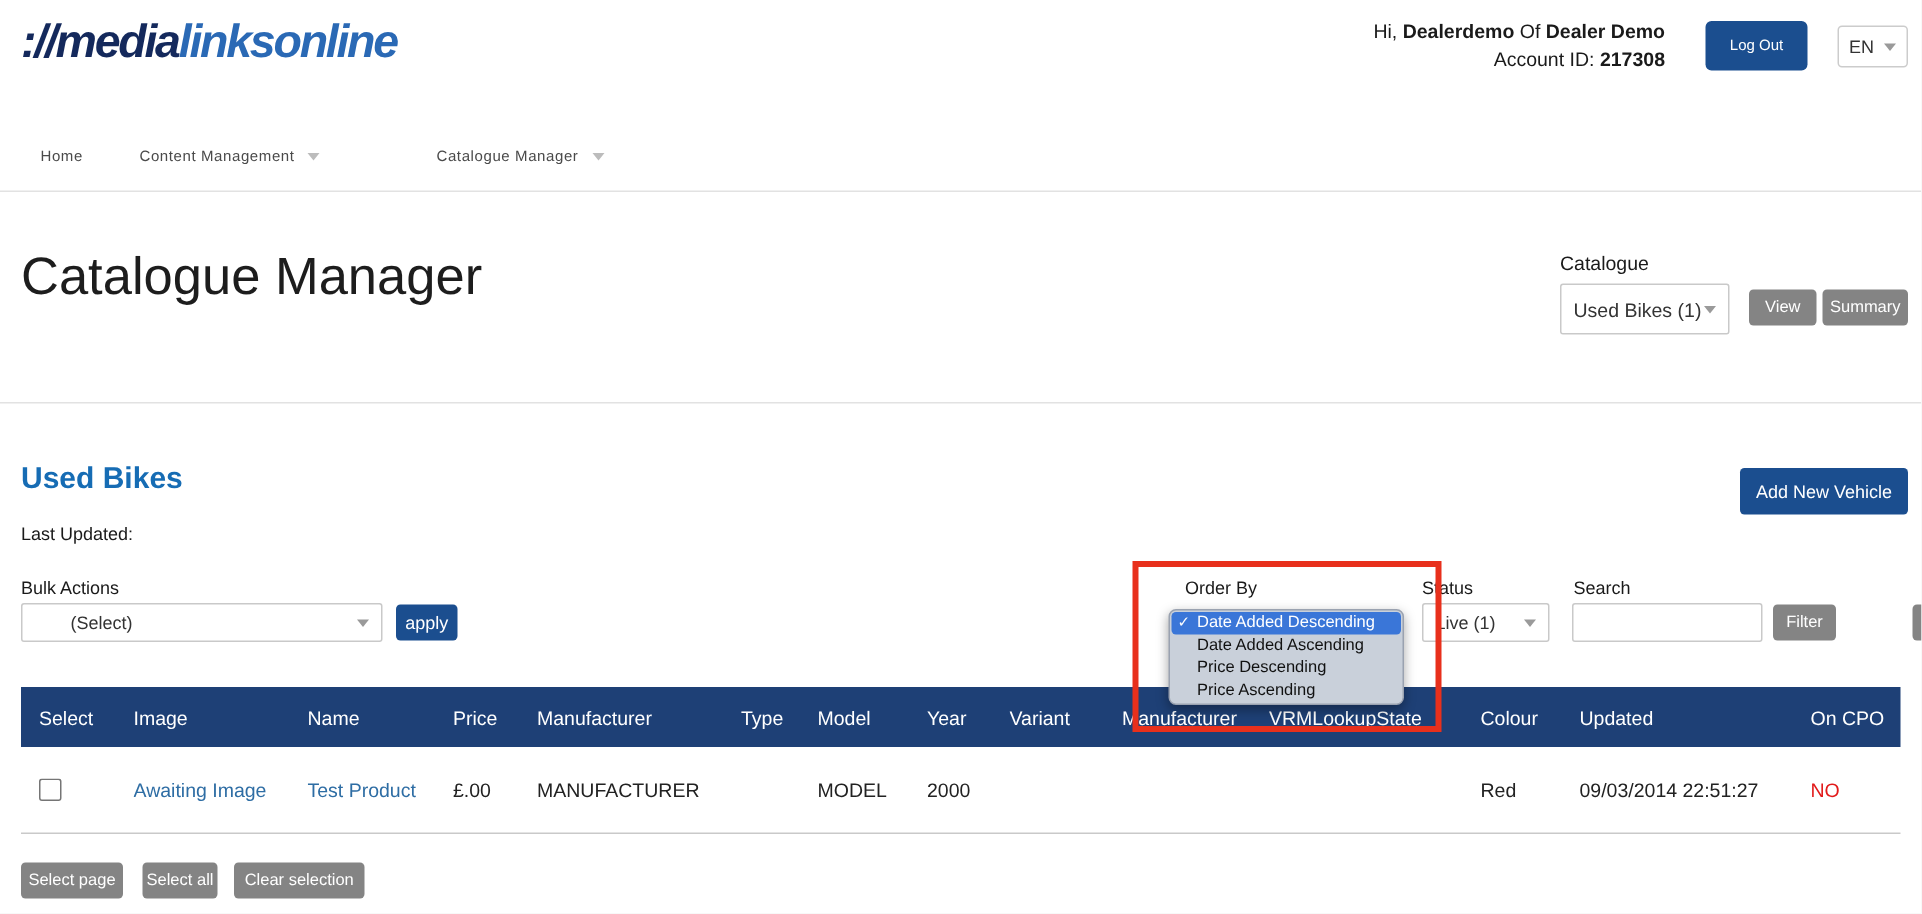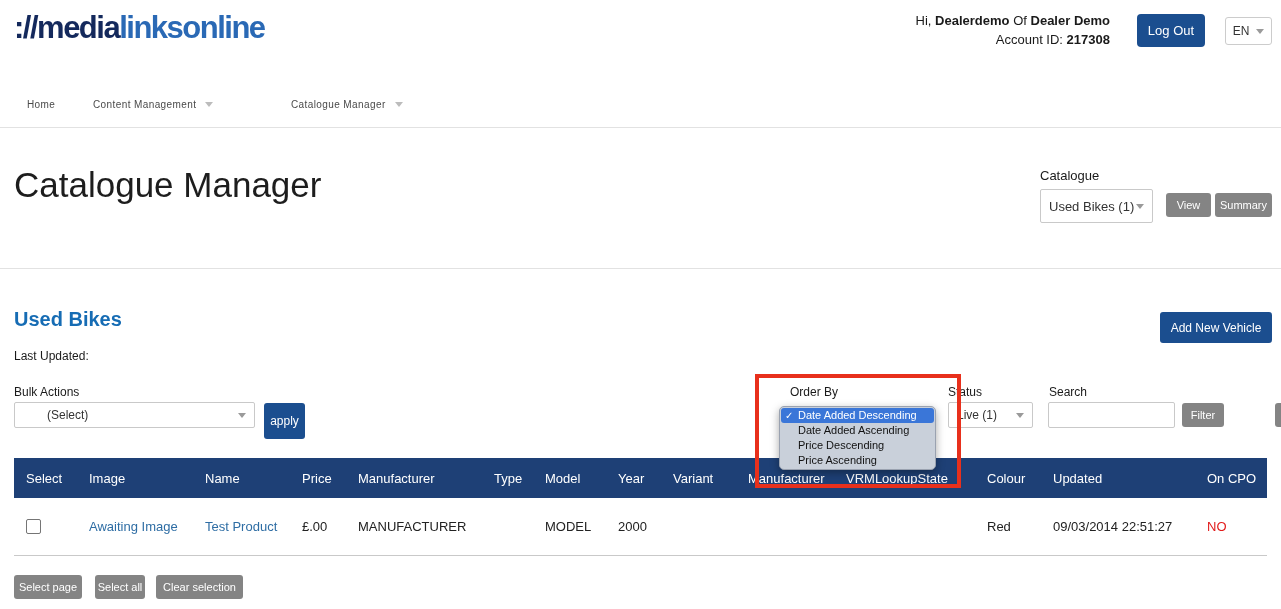--- a/index.html
+++ b/index.html
@@ -1,26 +1,26 @@
 <!DOCTYPE html>
 <html><head>
 <meta charset="utf-8">
 <style>
   * { box-sizing: border-box; margin: 0; padding: 0; }
   html, body { background: #f3f3f3; }
   body { font-family: "Liberation Sans", sans-serif; }
   .page { position: relative; width: 1281px; height: 609px; background: #ffffff; overflow: hidden; margin: 0 auto; }
 
   
-  .logo { position: absolute; left: 14px; top: 10px; font-weight: 800; font-size: 31px; letter-spacing: -1.5px; cursor: pointer; white-space: nowrap; }
+  .logo { position: absolute; left: 14px; top: 10px; font-style: italic; font-weight: 800; font-size: 31px; letter-spacing: -1.5px; cursor: pointer; white-space: nowrap; }
   .logo .dark { color: #14295c; }
   .logo .blue { color: #2a69b5; }
   .user-info { position: absolute; right: 171px; top: 11px; text-align: right; font-size: 13px; color: #1a1a1a; line-height: 19px; }
   .user-info b { font-weight: 700; }
-  .logout-btn { position: absolute; right: 76px; top: 14px; width: 68px; height: 33px; background: #1b4e8f; color: #fff; border: none; border-radius: 4px; font-size: 13px; font-family: inherit; cursor: pointer; }
+  .logout-btn { position: absolute; right: 76px; top: 14px; width: 68px; height: 33px; background: #1b4e8f; color: #fff; border: none; border-radius: 4px; font-size: 10px; font-family: inherit; cursor: pointer; }
   .lang-box { position: absolute; right: 9px; top: 17px; width: 47px; height: 28px; border: 1px solid #cccccc; border-radius: 3px; background: #fff; display: flex; align-items: center; justify-content: center; gap: 7px; font-size: 12px; color: #333; cursor: pointer; }
 
   .caret-down { width: 0; height: 0; border-left: 4px solid transparent; border-right: 4px solid transparent; border-top: 5px solid #9a9a9a; display: inline-block; }
 
   
   .nav-item { position: absolute; top: 99px; font-size: 10px; letter-spacing: .4px; color: #4a4a4a; cursor: pointer; display: flex; align-items: center; gap: 9px; white-space: nowrap; }
   .nav-home { left: 27px; }
   .nav-cm { left: 93px; }
   .nav-cat { left: 291px; }
   .nav-item .caret-down { border-top-color: #bcbcbc; }
@@ -42,21 +42,21 @@
 
   
   .filter-label { position: absolute; top: 385px; font-size: 12px; color: #1a1a1a; white-space: nowrap; }
   .bulk-label { left: 14px; }
   .order-label { left: 790px; }
   .status-label { left: 948px; }
   .search-label { left: 1049px; }
   .control-select { position: absolute; top: 402px; height: 26px; border: 1px solid #c9c9c9; border-radius: 2px; background: #fff; display: flex; align-items: center; justify-content: space-between; padding: 0 8px; font-size: 12px; color: #333; cursor: pointer; }
   .bulk-select { left: 14px; width: 241px; padding-left: 32px; }
   .status-select { left: 948px; width: 85px; }
-  .apply-btn { position: absolute; left: 264px; top: 403px; width: 41px; height: 36px; background: #1b4e8f; color: #fff; border: none; border-radius: 3px; font-size: 12px; font-family: inherit; cursor: pointer; }
+  .apply-btn { position: absolute; left: 264px; top: 403px; width: 41px; height: 24px; background: #1b4e8f; color: #fff; border: none; border-radius: 3px; font-size: 12px; font-family: inherit; cursor: pointer; }
   .search-input { position: absolute; left: 1048px; top: 402px; width: 127px; height: 26px; border: 1px solid #c9c9c9; border-radius: 2px; padding: 0 6px; font-size: 12px; font-family: inherit; color: #333; }
   .filter-btn { position: absolute; left: 1182px; top: 403px; width: 42px; height: 24px; }
   .clear-btn { position: absolute; left: 1231px; top: 403px; width: 41px; height: 24px; margin-left: 44px; }
 
   
   .order-dropdown { position: absolute; left: 779px; top: 406px; width: 157px; background: #c9d0da; border: 1px solid #9aa2b0; border-radius: 5px; padding: 1px; z-index: 5; box-shadow: 0 3px 8px rgba(0,0,0,.35); }
   .dd-option { height: 15px; line-height: 15px; font-size: 11px; color: #111; padding-left: 17px; border-radius: 3px; cursor: pointer; white-space: nowrap; }
   .dd-option.selected { background: #3a76d8; color: #fff; padding-left: 4px; display: flex; align-items: center; }
   .dd-check { width: 13px; font-size: 10px; flex: 0 0 13px; }
 

